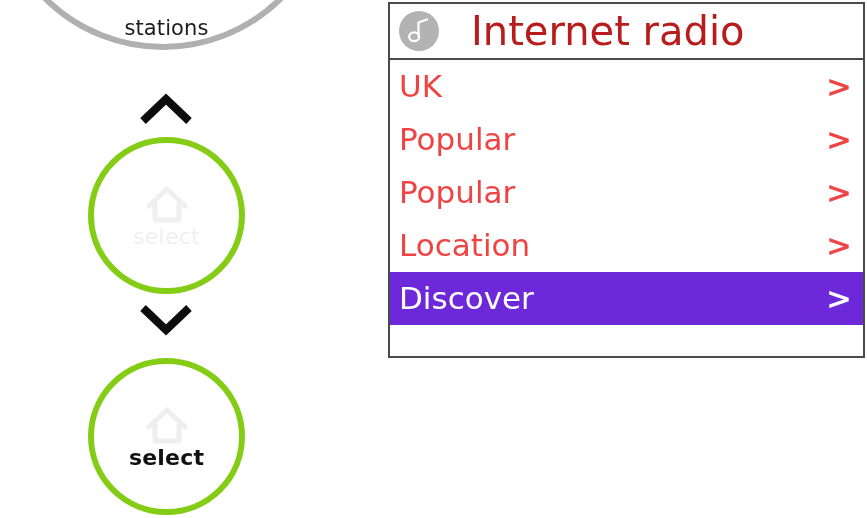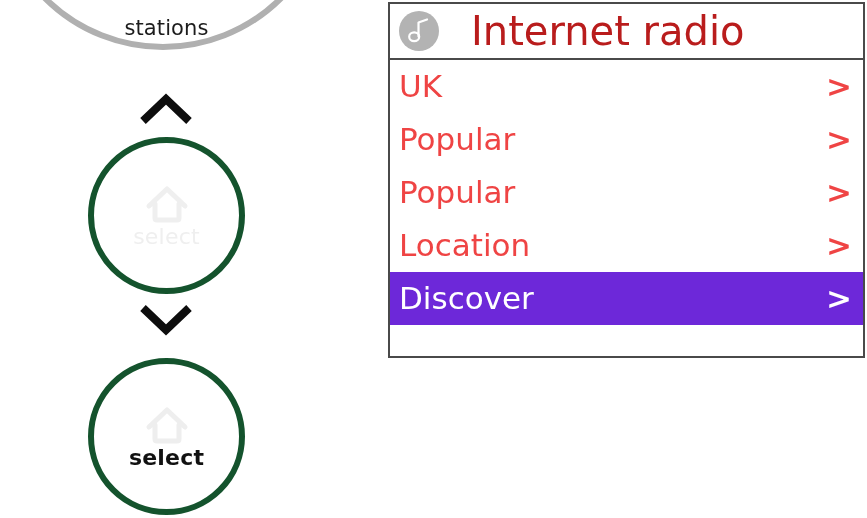--- a/index.html
+++ b/index.html
@@ -56,21 +56,21 @@
   }
   .chev svg { display:block; width: 56px; height: 34px; }
   #chev-up   { top: 92px; }
   #chev-down { top: 302px; }
 
   
   .select-btn {
     position: absolute;
     width: 157px;
     height: 157px;
-    border: 6px solid #14532d;
+    border: 6px solid #84cc16;
     border-radius: 50%;
     box-sizing: border-box;
     left: 88px;
     display: flex;
     flex-direction: column;
     align-items: center;
     justify-content: center;
   }
   #select-btn-1 { top: 137px; }
   #select-btn-2 { top: 358px; }

